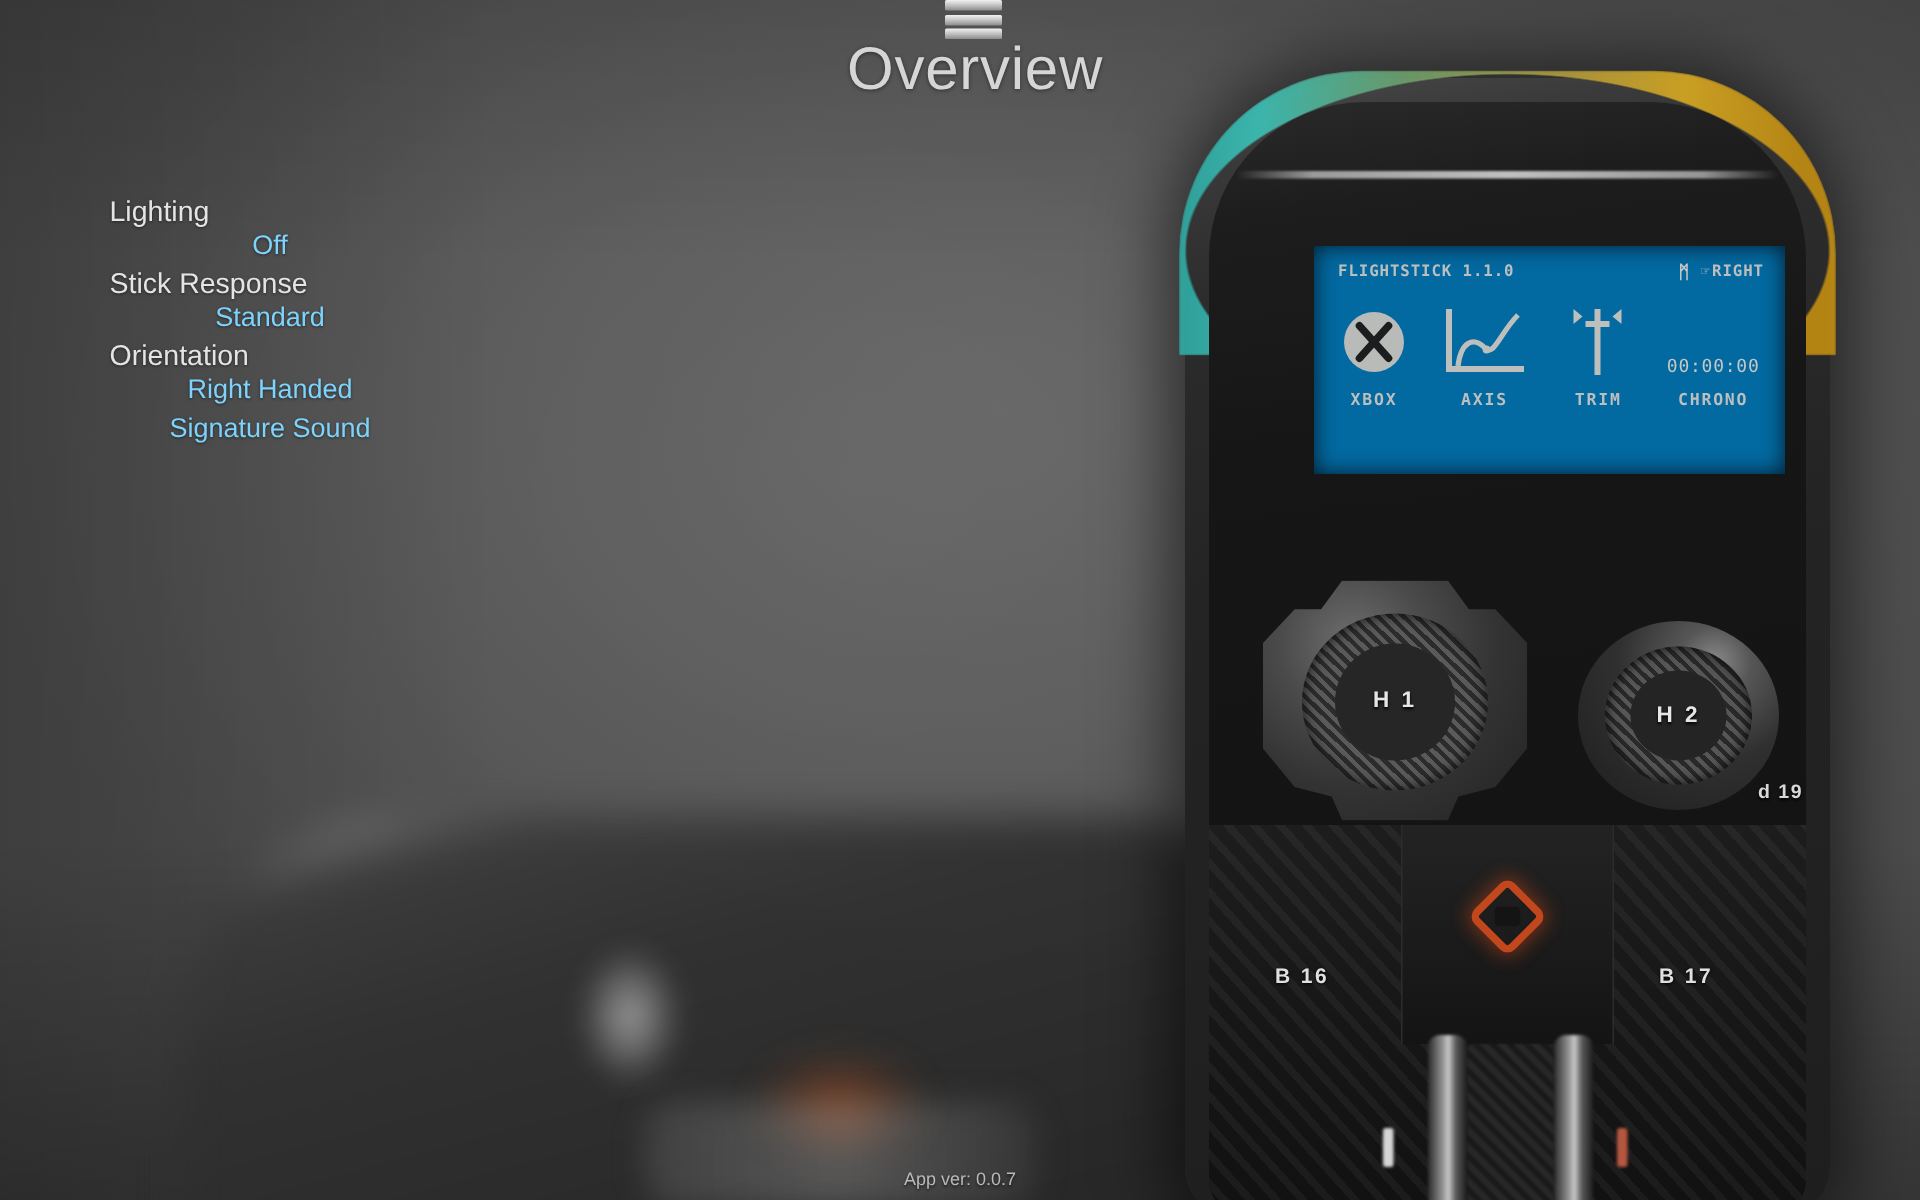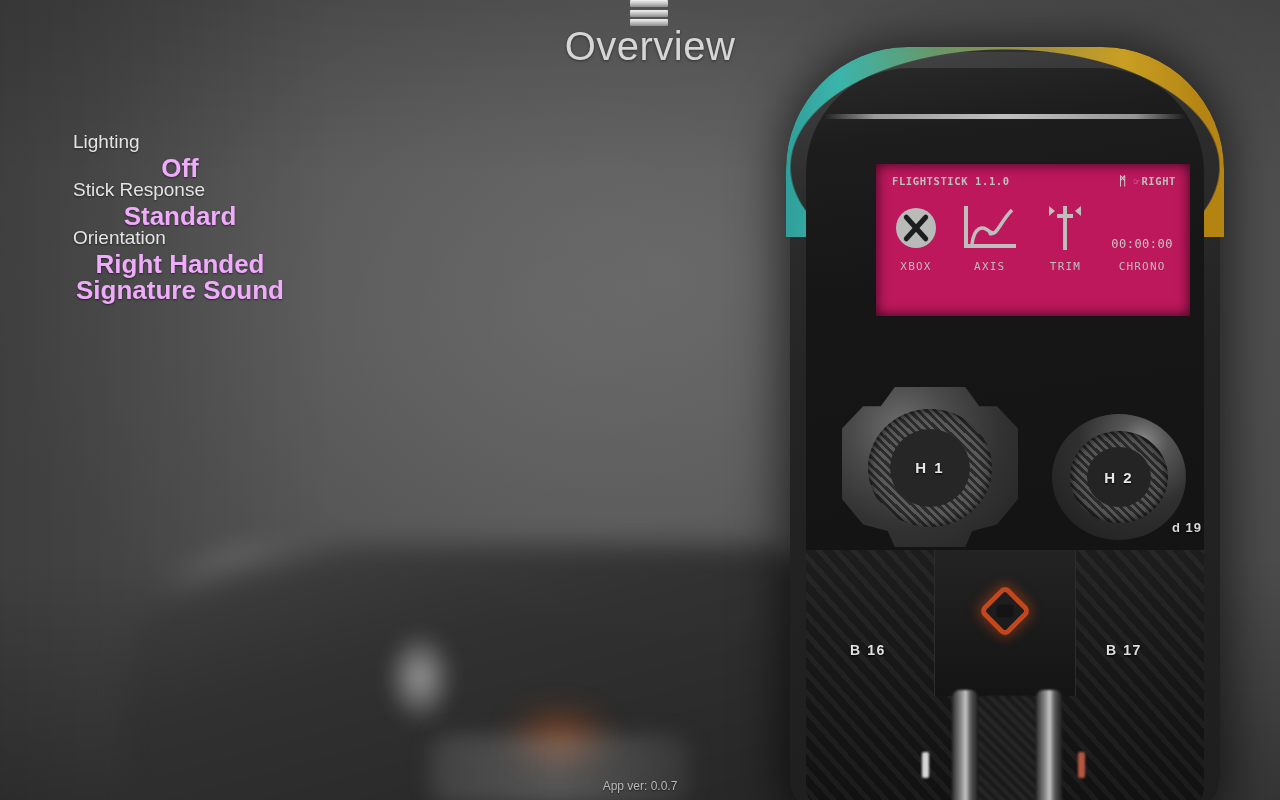--- a/index.html
+++ b/index.html
@@ -82,42 +82,42 @@
   .body-hilite{
     position:absolute; left:44px; top:62px; width:362px; height:5px;
     border-radius:4px;
     background:linear-gradient(90deg, rgba(190,190,190,0) 0%, rgba(200,200,200,.72) 14%, rgba(215,215,215,.88) 50%, rgba(200,200,200,.70) 86%, rgba(190,190,190,0) 100%);
     filter:blur(.6px);
   }
 
   
   .lcd{
     position:absolute; left:96px; top:112px; width:314px; height:152px;
-    background:#be185d;
+    background:#0369a1;
     box-shadow:inset 0 0 14px rgba(0,0,0,.75);
     color:#c9cbc9;
     font-family:"DejaVu Sans Mono", monospace;
     overflow:hidden;
   }
   .lcd-top{
     display:flex; align-items:center; justify-content:space-between;
     padding:11px 14px 0 16px;
     font-size:10.5px; font-weight:bold; letter-spacing:.6px;
     color:#bdbfbd;
   }
   .lcd-top-right{ display:flex; align-items:center; gap:7px; }
   .bt-glyph{ font-size:12px; line-height:1; color:#c6c8c6; }
   .hand-hand{ display:inline-block; font-size:10px; line-height:1; margin-right:1px; }
   .lcd-panels{
     display:flex; align-items:flex-end; justify-content:space-between;
     padding:13px 17px 0 20px;
   }
   .panel{ display:flex; flex-direction:column; align-items:center; }
   .panel-icon{ height:56px; display:flex; align-items:center; justify-content:center; }
-  .panel-label{ font-size:11px; font-weight:normal; letter-spacing:1.2px; margin-top:4px; color:#bdbfbd; }
+  .panel-label{ font-size:11px; font-weight:bold; letter-spacing:1.2px; margin-top:4px; color:#bdbfbd; }
   .chrono-val{
     font-size:12px; font-weight:normal; letter-spacing:.5px; color:#c6c8c6;
     height:56px; display:flex; align-items:flex-end; padding-bottom:5px;
   }
   .xbox-logo{
     width:40px; height:40px; border-radius:50%;
     background:#b9bbb9; position:relative;
   }
   .xbox-logo::before,.xbox-logo::after{
     content:""; position:absolute; left:50%; top:50%;
@@ -231,21 +231,21 @@
     letter-spacing:.5px; line-height:1; text-shadow:0 1px 3px rgba(0,0,0,.45);
   }
 
   .settings{ position:absolute; left:73px; top:131px; }
   .srow{ display:flex; align-items:center; height:48px;flex-direction:column; }
   .slabel{
     width:214px; color:#e4e4e4; font-size:19px; font-weight:400;
     text-shadow:0 1px 2px rgba(0,0,0,.5);
   }
   .svalue{
-    color:#f0abfc; font-size:26px; font-weight:bold;
+    color:#7dd3fc; font-size:18px; font-weight:normal;
     text-shadow:0 1px 2px rgba(0,0,0,.5);
   }
 
   .footer{
     position:absolute; left:0; bottom:7px; width:100%; text-align:center;
     color:#b9b9b9; font-size:12px; text-shadow:0 1px 2px rgba(0,0,0,.6);
   }
 </style>
 </head>
 <body>

